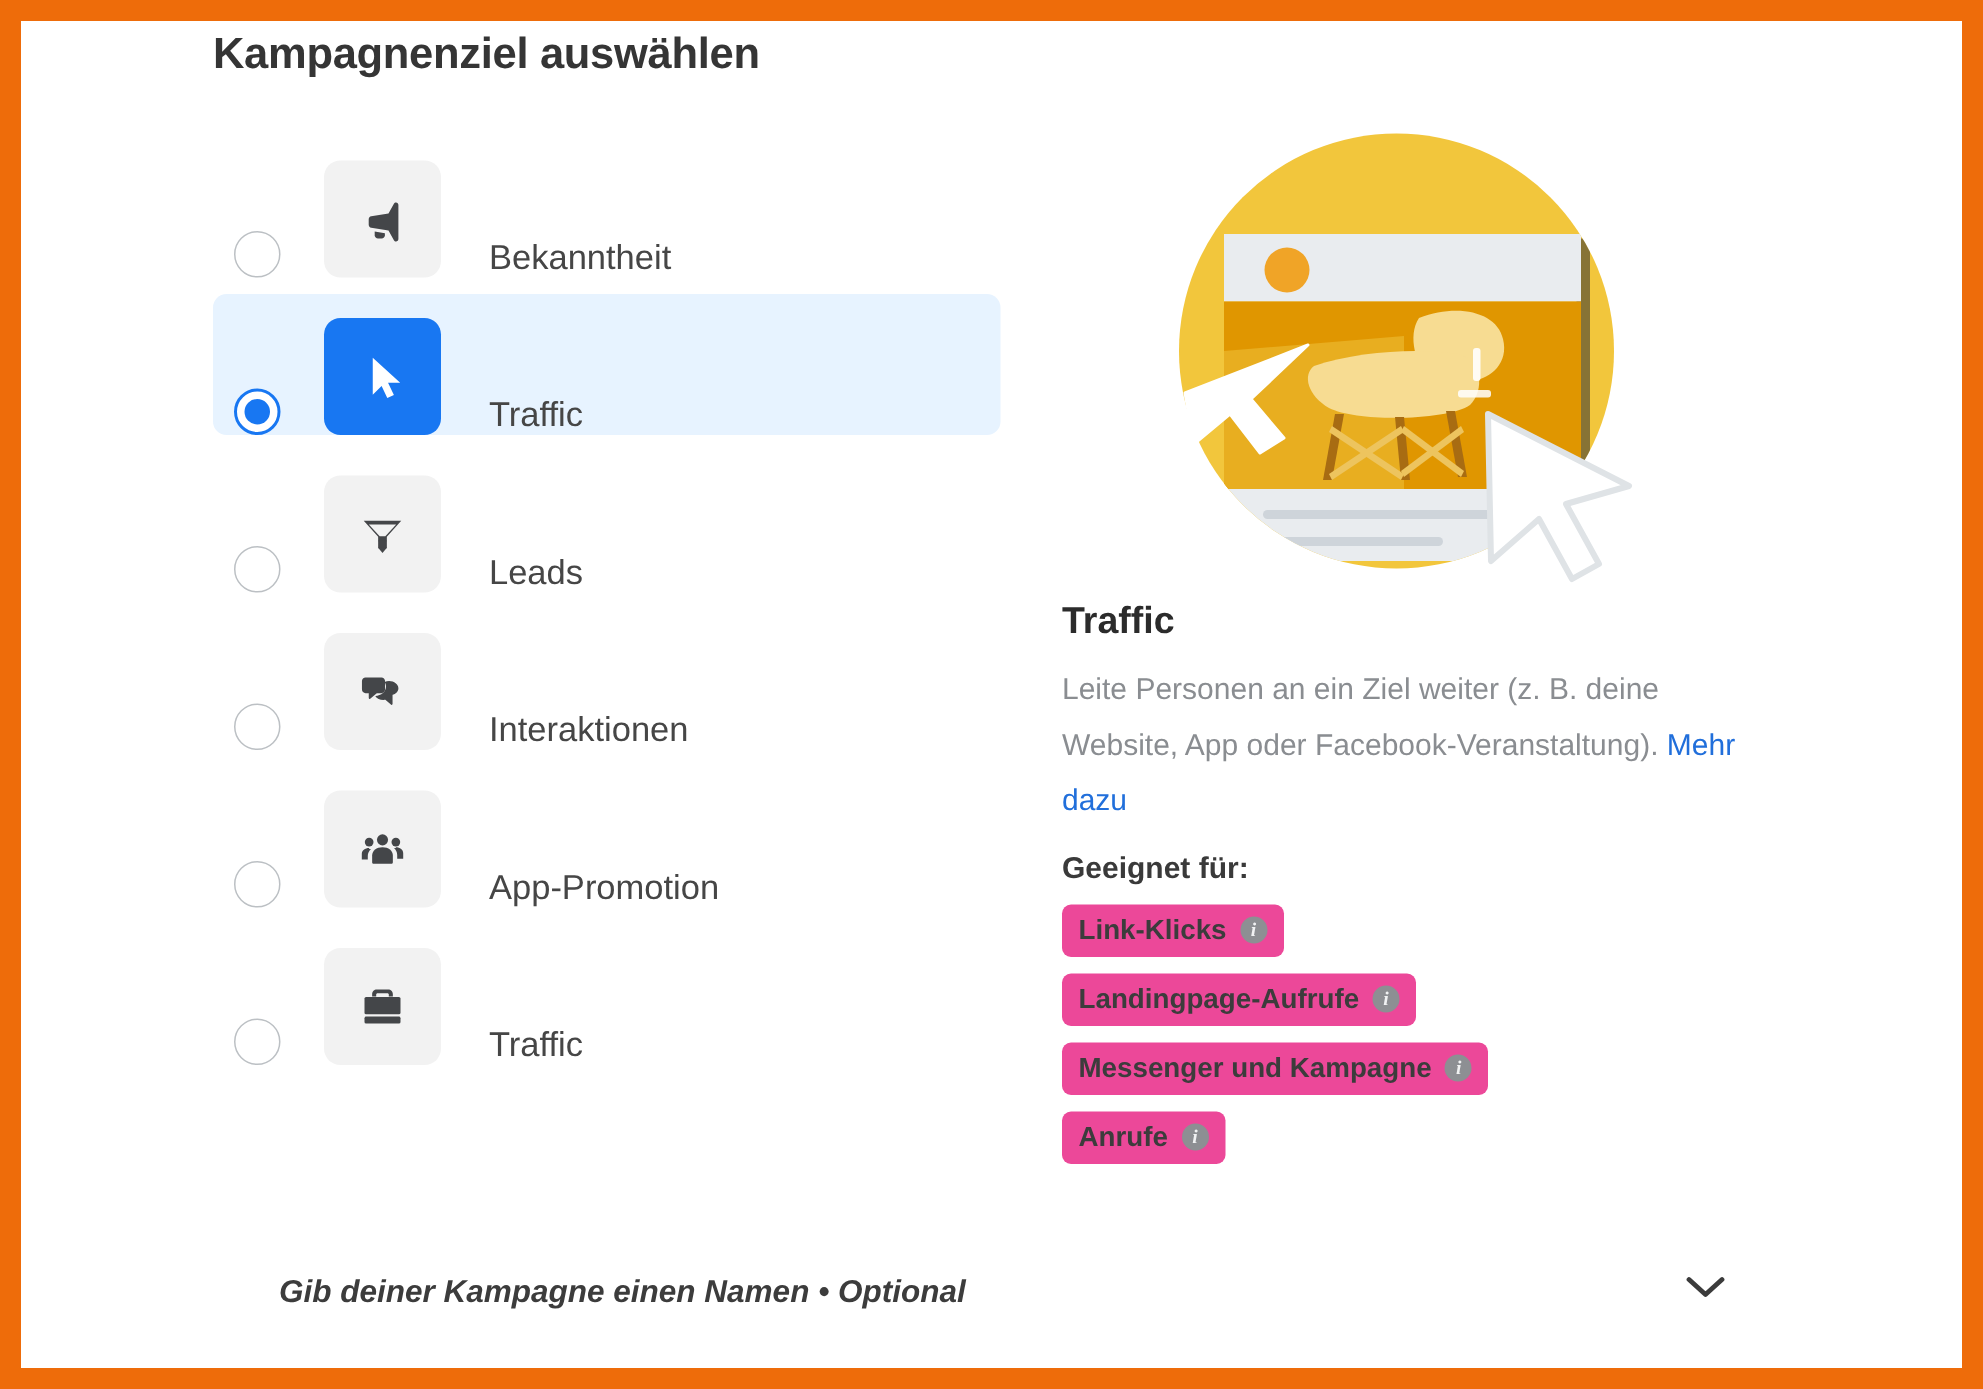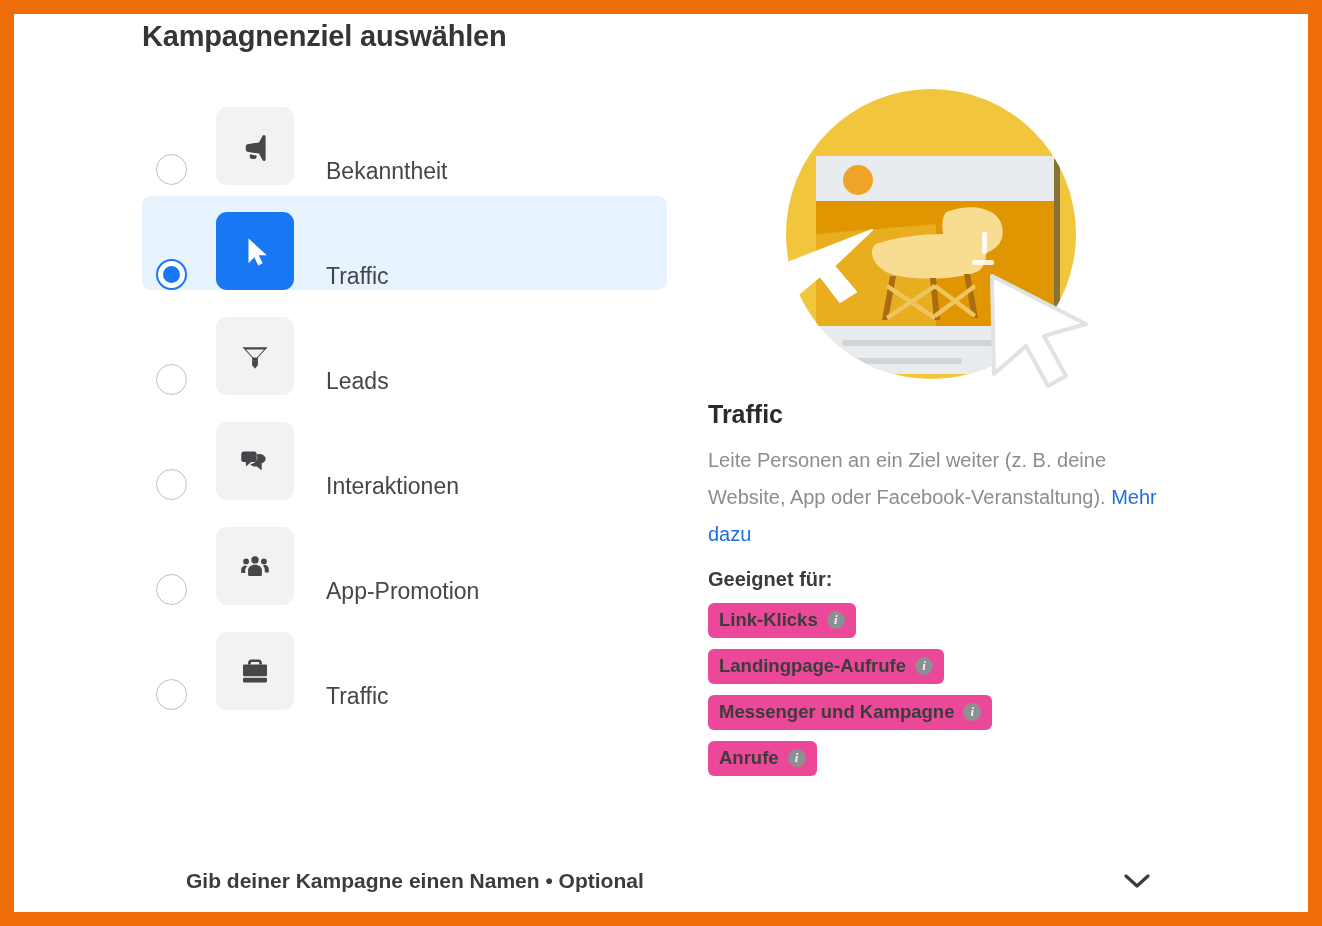--- a/index.html
+++ b/index.html
@@ -168,23 +168,23 @@
     text-align: center;
     font-family: "Liberation Serif", serif;
   }
 
   
   #campaign-name-section {
     position: absolute;
     left: 0; right: 0; bottom: 0;
     height: 62px;
     display: flex;
-    align-items: center;
     padding: 0 42px 0 172px;
     cursor: pointer;
+    font-style: italic;
   }
   #campaign-name-label {
     font-size: 21px;
     font-weight: bold;
     color: #3c3c3c;
   }
   #campaign-name-chevron {
     margin-left: auto;
     margin-right: 116px;
     line-height: 0;

